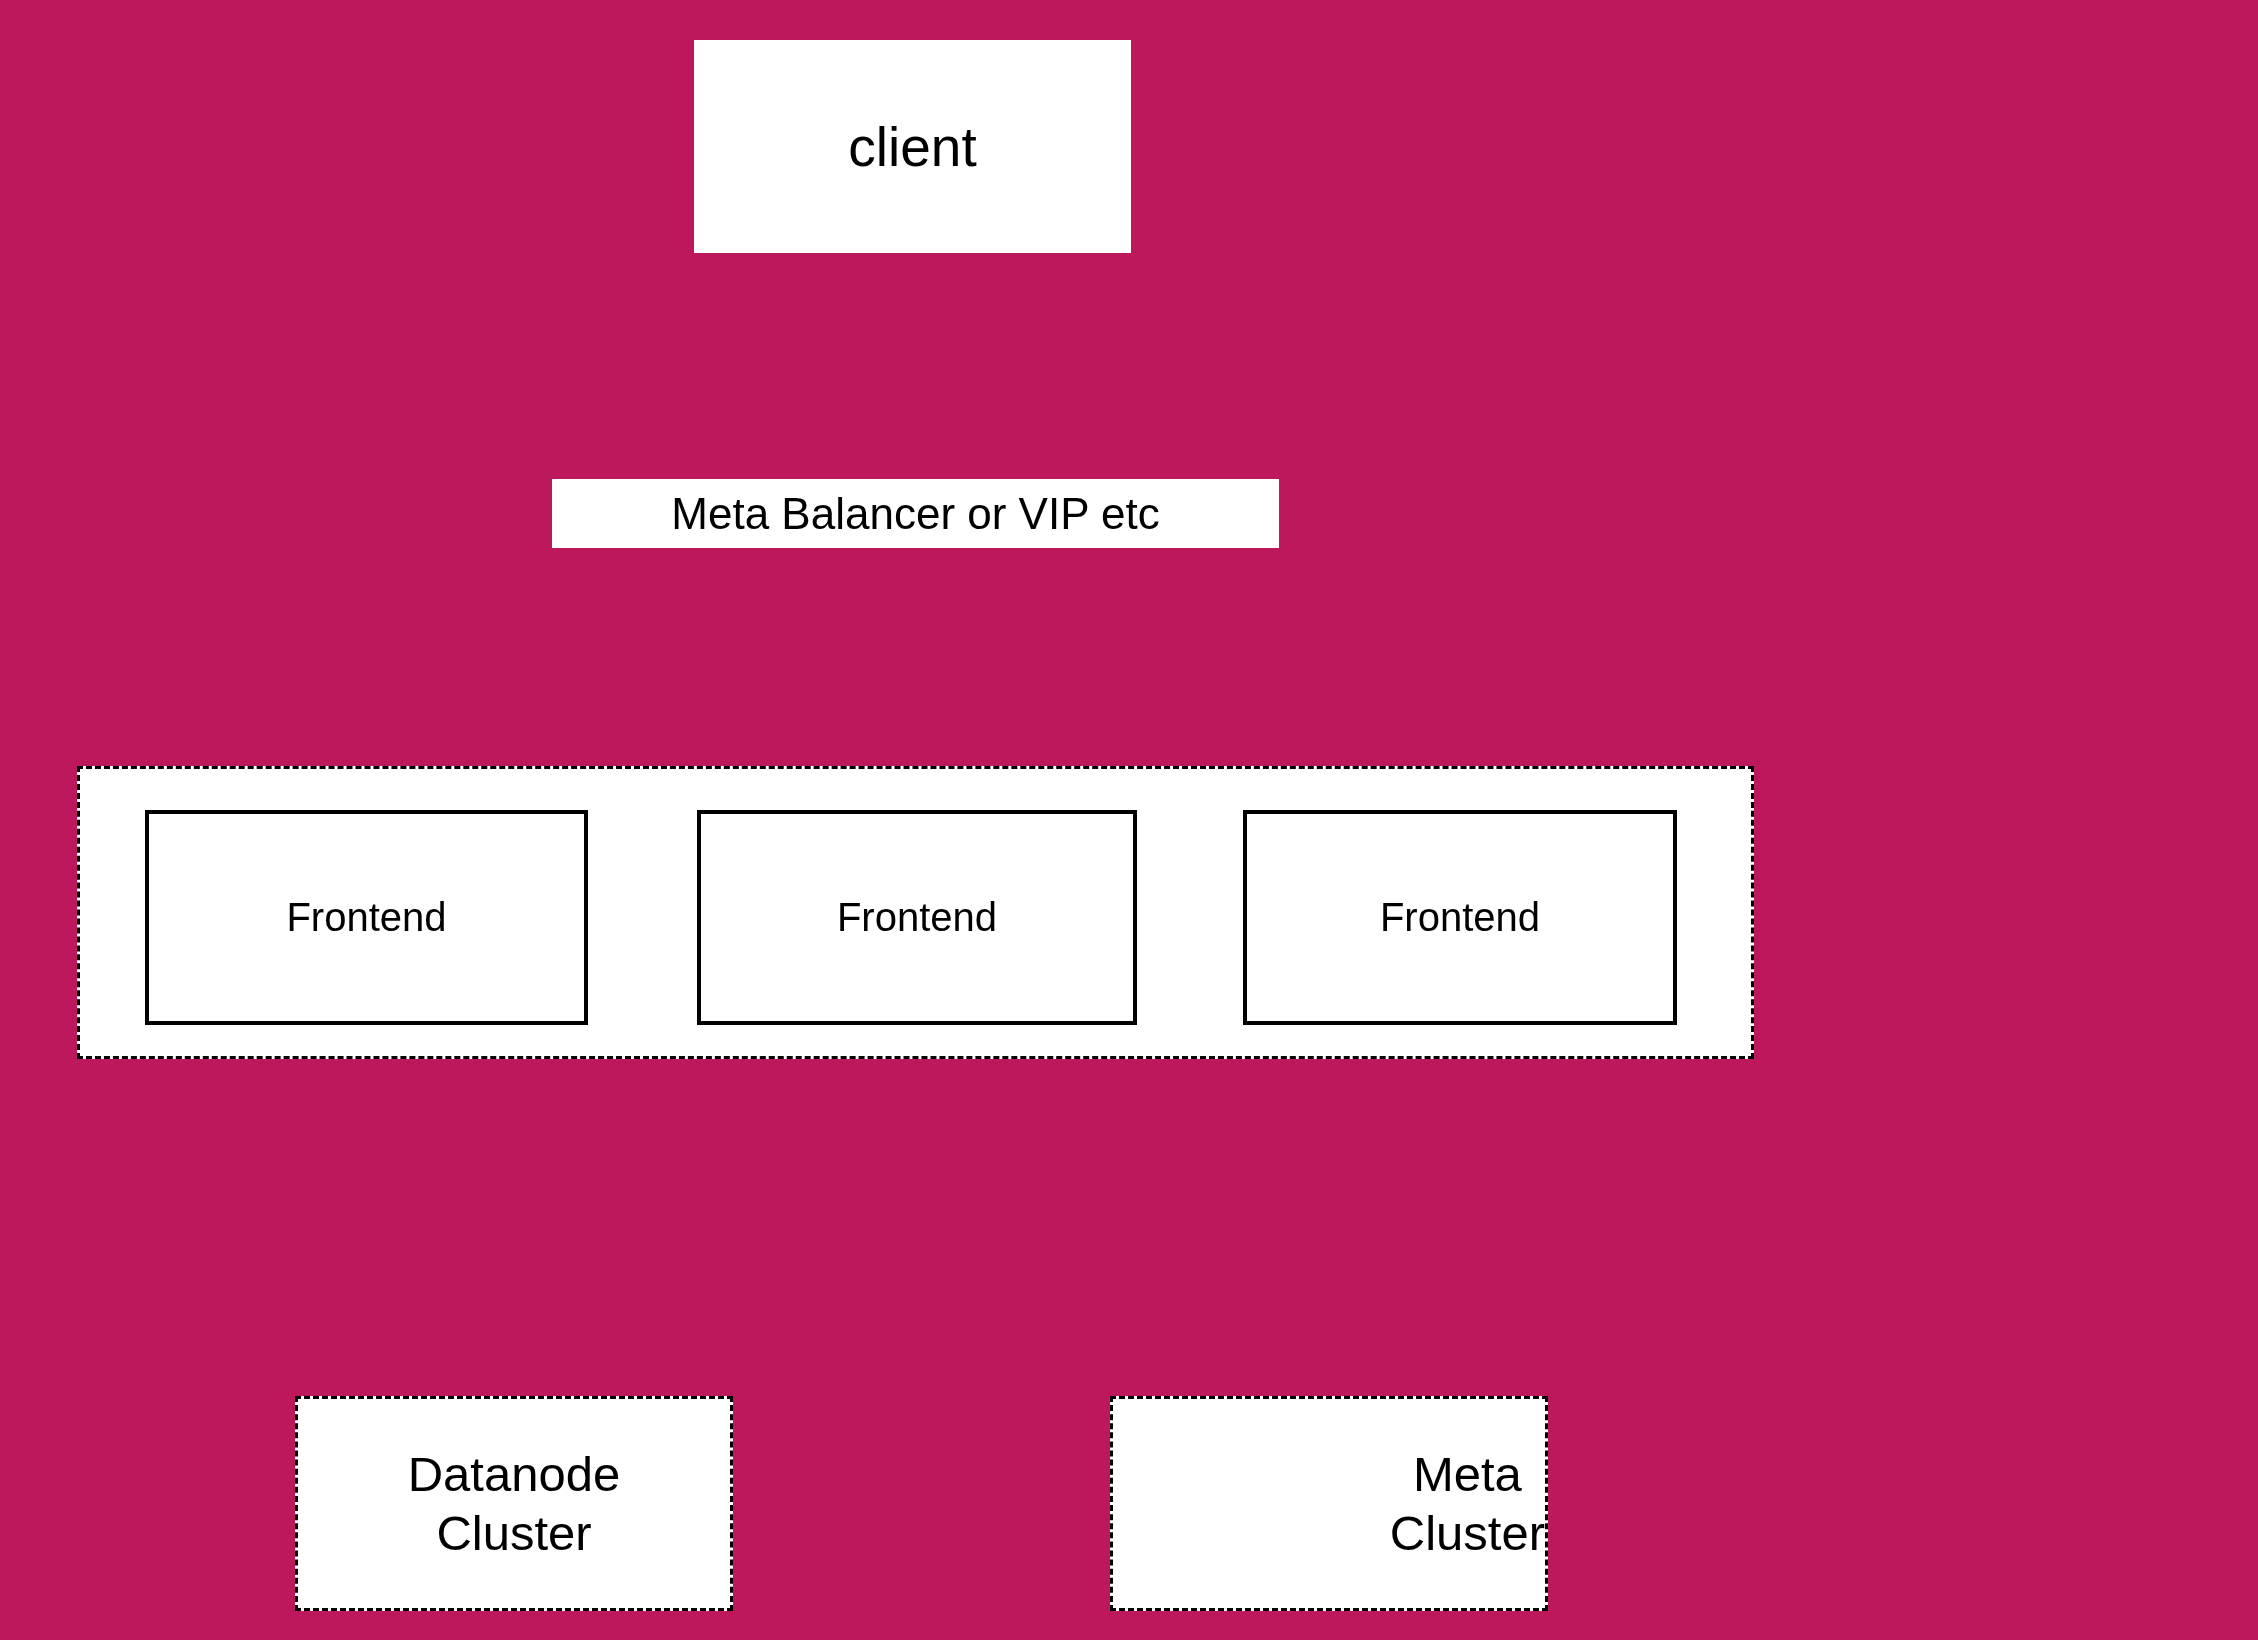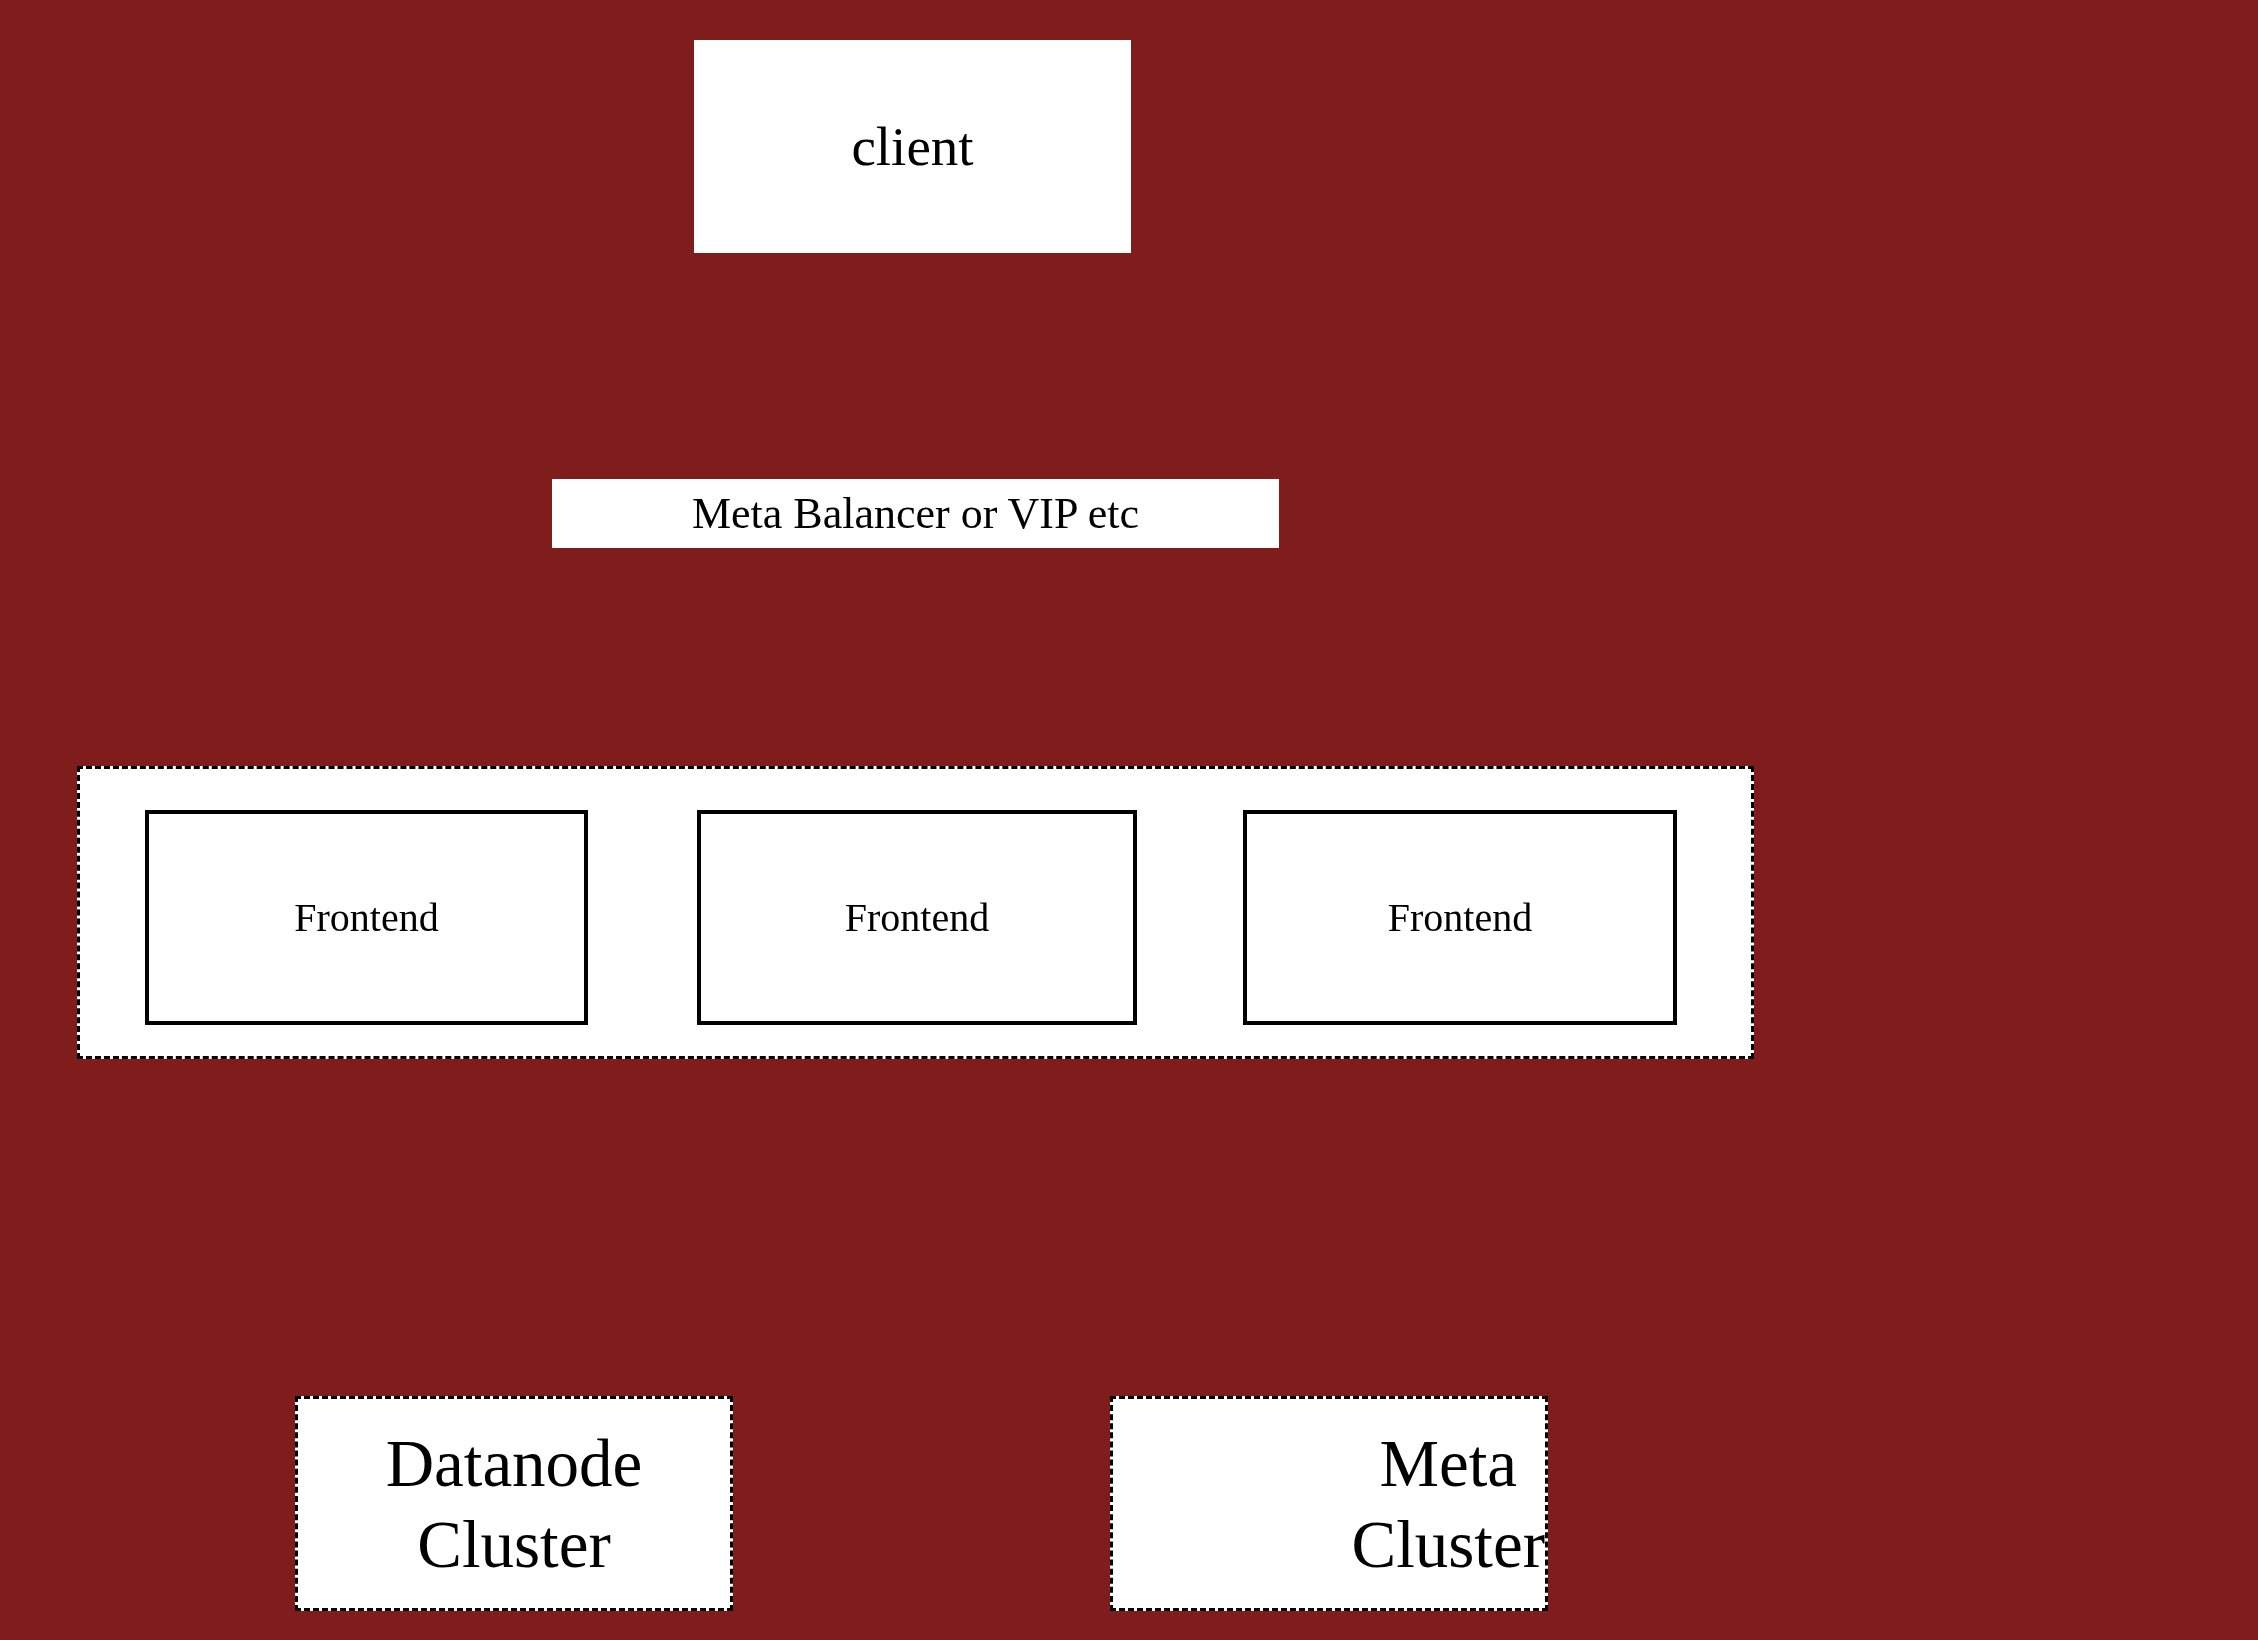--- a/index.html
+++ b/index.html
@@ -4,23 +4,23 @@
 <style>
   html, body {
     margin: 0;
     padding: 0;
     background: #000000;
   }
   .canvas {
     position: relative;
     width: 2258px;
     height: 1640px;
-    background: #7f1d1d;
+    background: #be185d;
     overflow: hidden;
-    font-family: Liberation Serif, serif;
+    font-family: Liberation Sans, sans-serif;
     color: #000000;
   }
   .node {
     position: absolute;
     background: #ffffff;
     display: flex;
     align-items: center;
     justify-content: center;
     text-align: center;
     box-sizing: border-box;
@@ -49,21 +49,21 @@
     height: 215px;
     border: 4.5px solid #000000;
     font-size: 40px;
   }
   .node-frontend.f1 { left: 65px;  width: 443px; }
   .node-frontend.f2 { left: 617px; width: 440px; }
   .node-frontend.f3 { left: 1163px; width: 434px; }
   .node-cluster {
     width: 438px; height: 215px;
     border: 3.6px dashed #000000;
-    font-size: 67px;
+    font-size: 49px;
     line-height: 1.2;
   }
   .node-datanode { left: 295px; top: 1396px; }
   .node-meta     { left: 1110px; top: 1396px; justify-content: flex-end; }
   .cluster-label span { display: block; }
 </style>
 </head>
 <body>
 
 <div class="canvas">

